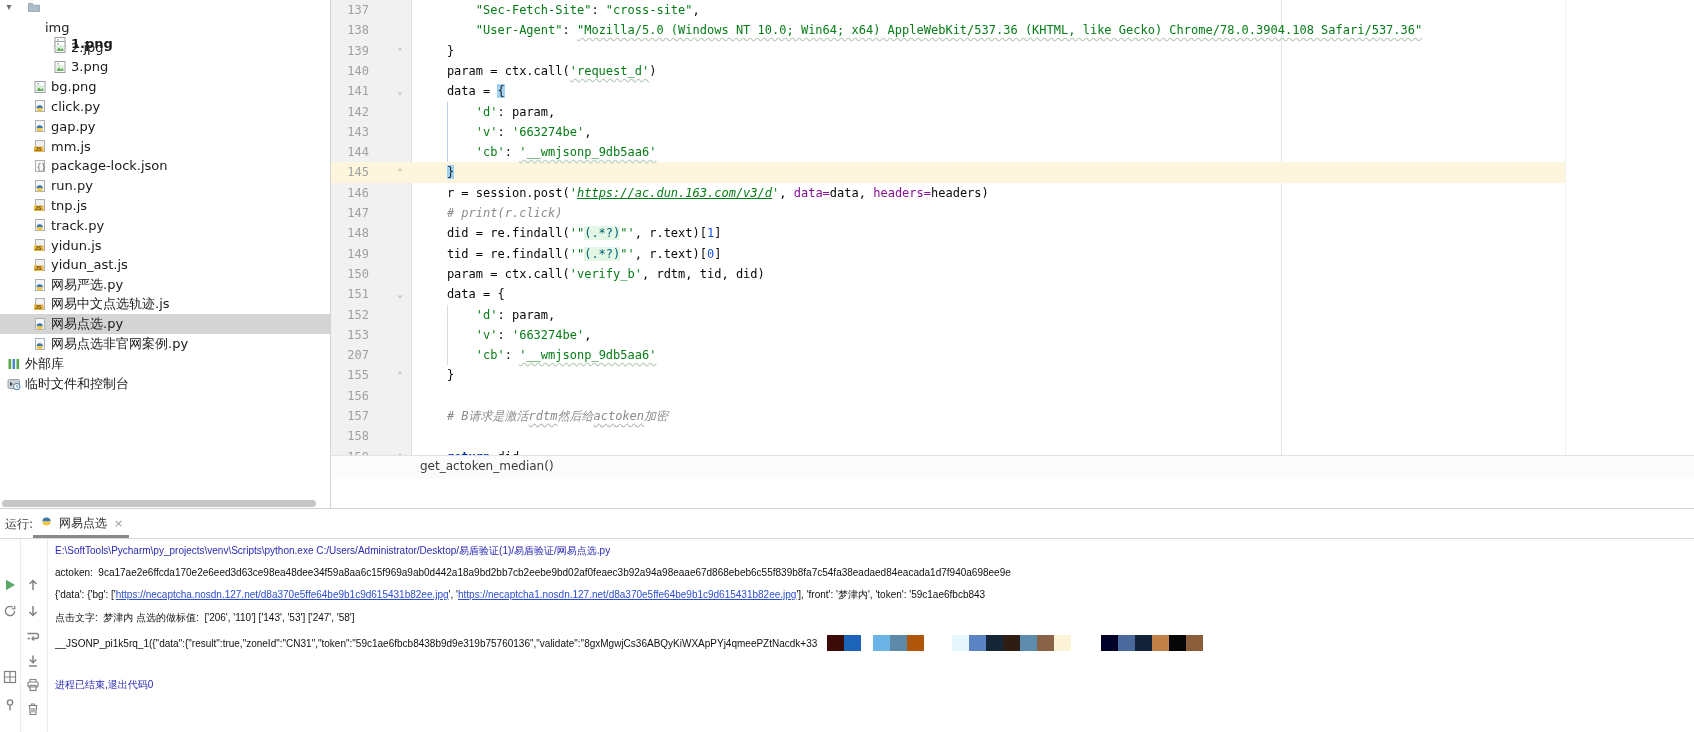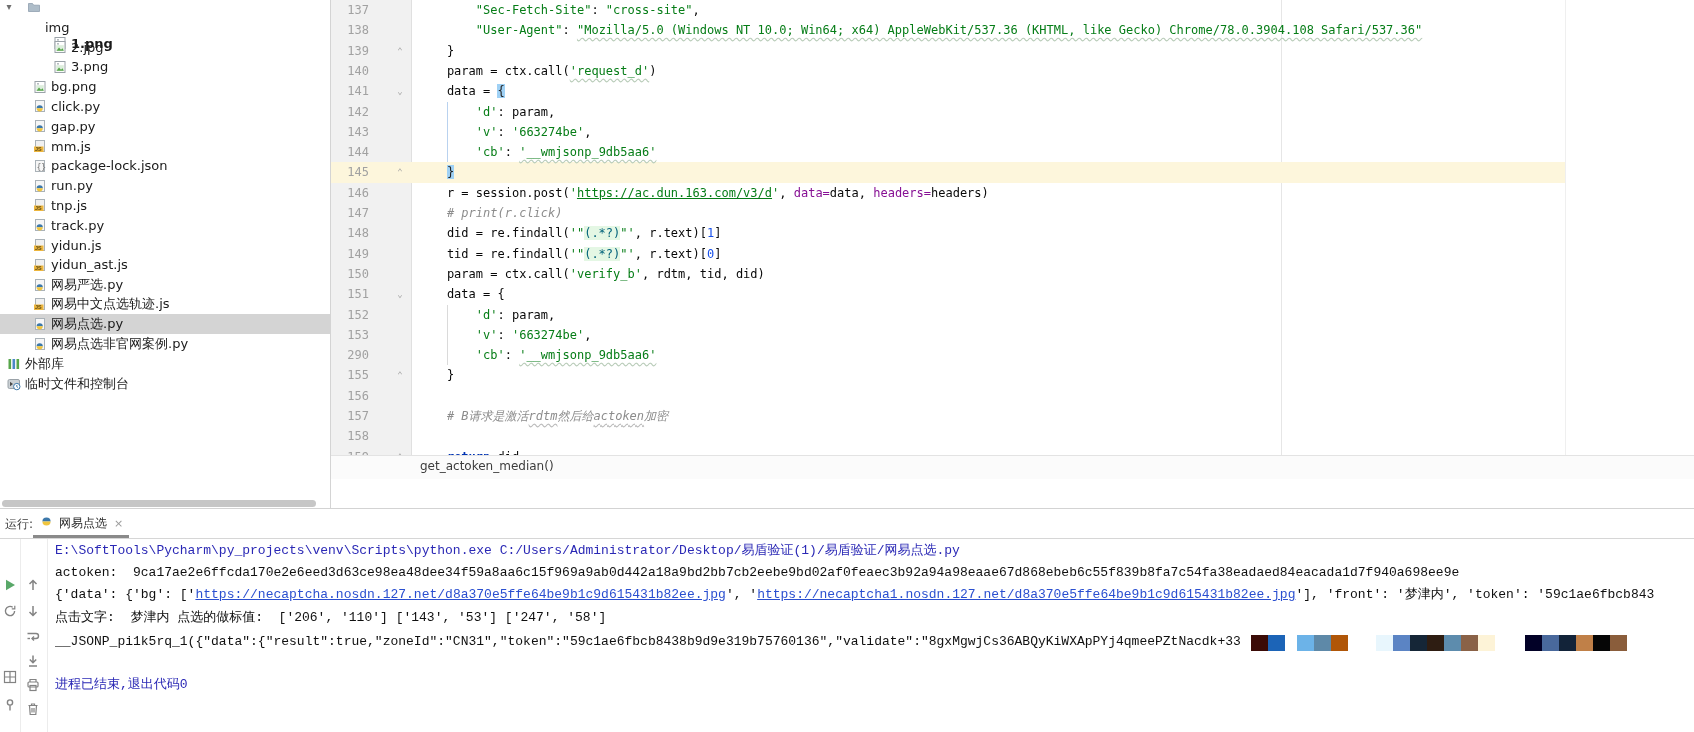--- a/index.html
+++ b/index.html
@@ -27,21 +27,21 @@
   .fold-mark{position:absolute;left:62px;width:14px;text-align:center;color:#9e9e9e;font-size:9px;line-height:20.3px;height:20.3px;cursor:pointer;}
   .code-line{position:absolute;left:87px;height:20.3px;line-height:20.3px;white-space:pre;}
   .tk-d{color:#080808}
   .tk-s{color:#067d17}
   .tk-sw{color:#067d17;text-decoration:underline wavy #b9ccb9;text-underline-offset:3px;}
   .tk-k{color:#0033b3;font-weight:bold}
   .tk-c{color:#8c8c8c;font-style:italic}
   .tk-cw{color:#8c8c8c;font-style:italic;text-decoration:underline wavy #bbb;text-underline-offset:3px;}
   .tk-n{color:#1750eb}
   .tk-p{color:#871094}
-  .tk-lnk{color:#067d17;text-decoration:underline;}
+  .tk-lnk{color:#067d17;text-decoration:underline;font-style:italic;}
   .tk-rx{color:#00627a;background:#e4f7e4;}
   .tk-br{background:#9fd1f5;}
   #wrap-guide{position:absolute;left:950px;top:0;width:1px;height:455px;background:#e6e6e6;}
   #editor-right-edge{position:absolute;left:1234px;top:0;width:1px;height:455px;background:#efefef;}
   .indent-guide{position:absolute;width:1px;}
 
   
   #crumbbar{position:absolute;left:331px;top:455px;width:1363px;height:23px;background:#fbfbfb;
             border-top:1px solid #e3e3e3;}
   #crumb-text{position:absolute;left:89px;top:3px;font-size:12px;color:#3c3c3c;}
@@ -52,21 +52,21 @@
   #run-label{position:absolute;left:5px;top:7px;font-size:12px;color:#3b3b3b;}
   #run-tab{position:absolute;left:33px;top:2px;height:24px;display:flex;align-items:center;gap:5px;
            padding:0 6px;border-bottom:3px solid #8a8a8a;cursor:pointer;}
   #run-tab .tab-label{font-size:12px;color:#2b2b2b;}
   #run-tab .tab-close{color:#9b9b9b;font-size:11px;margin-left:2px;cursor:pointer;}
   #con-toolbar-a{position:absolute;left:0;top:30px;width:20px;height:194px;border-right:1px solid #ececec;}
   #con-toolbar-b{position:absolute;left:20px;top:30px;width:27px;height:194px;border-right:1px solid #ececec;}
   .cicon{position:absolute;width:16px;height:16px;cursor:pointer;}
   .cicon svg{display:block}
   .con-line{position:absolute;left:55px;height:18px;line-height:18px;white-space:pre;
-            font-family:Liberation Mono, monospace;font-size:13px;}
+            font-family:Liberation Sans, sans-serif;font-size:10px;}
   .con-sys{color:#2a28b5;}
   .con-out{color:#101010;}
   .con-link{color:#2a4fd0;text-decoration:underline;cursor:pointer;}
   .blk{display:inline-block;width:17px;height:16px;vertical-align:text-bottom;position:relative;top:2px;}
   .blk-gap{display:inline-block;height:1px;}
 </style>
 </head>
 <body>
 
 <div id="app">
@@ -316,21 +316,21 @@
       <div class="code-line" style="top: 243.6px;"><span class="tk-d">    tid = re.findall(</span><span class="tk-s">'"</span><span class="tk-rx">(.*?)</span><span class="tk-s">"'</span><span class="tk-d">, r.text)[</span><span class="tk-n">0</span><span class="tk-d">]</span></div>
       <div class="gut-num" style="top: 263.9px;">150</div>
       <div class="code-line" style="top: 263.9px;"><span class="tk-d">    param = ctx.call(</span><span class="tk-s">'verify_b'</span><span class="tk-d">, rdtm, tid, did)</span></div>
       <div class="gut-num" style="top: 284.2px;">151</div>
       <div class="fold-mark" style="top: 284.2px;">⌄</div>
       <div class="code-line" style="top: 284.2px;"><span class="tk-d">    data = {</span></div>
       <div class="gut-num" style="top: 304.5px;">152</div>
       <div class="code-line" style="top: 304.5px;"><span class="tk-d">        </span><span class="tk-s">'d'</span><span class="tk-d">: param,</span></div>
       <div class="gut-num" style="top: 324.8px;">153</div>
       <div class="code-line" style="top: 324.8px;"><span class="tk-d">        </span><span class="tk-s">'v'</span><span class="tk-d">: </span><span class="tk-s">'663274be'</span><span class="tk-d">,</span></div>
-      <div class="gut-num" style="top: 345.1px;">290</div>
+      <div class="gut-num" style="top: 345.1px;">207</div>
       <div class="code-line" style="top: 345.1px;"><span class="tk-d">        </span><span class="tk-s">'cb'</span><span class="tk-d">: </span><span class="tk-sw">'__wmjsonp_9db5aa6'</span></div>
       <div class="gut-num" style="top: 365.4px;">155</div>
       <div class="fold-mark" style="top: 365.4px;">⌃</div>
       <div class="code-line" style="top: 365.4px;"><span class="tk-d">    }</span></div>
       <div class="gut-num" style="top: 385.7px;">156</div>
       <div class="code-line" style="top: 385.7px;"></div>
       <div class="gut-num" style="top: 406px;">157</div>
       <div class="code-line" style="top: 406px;"><span class="tk-d">    </span><span class="tk-c"># B请求是激活</span><span class="tk-cw">rdtm</span><span class="tk-c">然后给</span><span class="tk-cw">actoken</span><span class="tk-c">加密</span></div>
       <div class="gut-num" style="top: 426.3px;">158</div>
       <div class="gut-num" style="top: 446.6px;">159</div>

